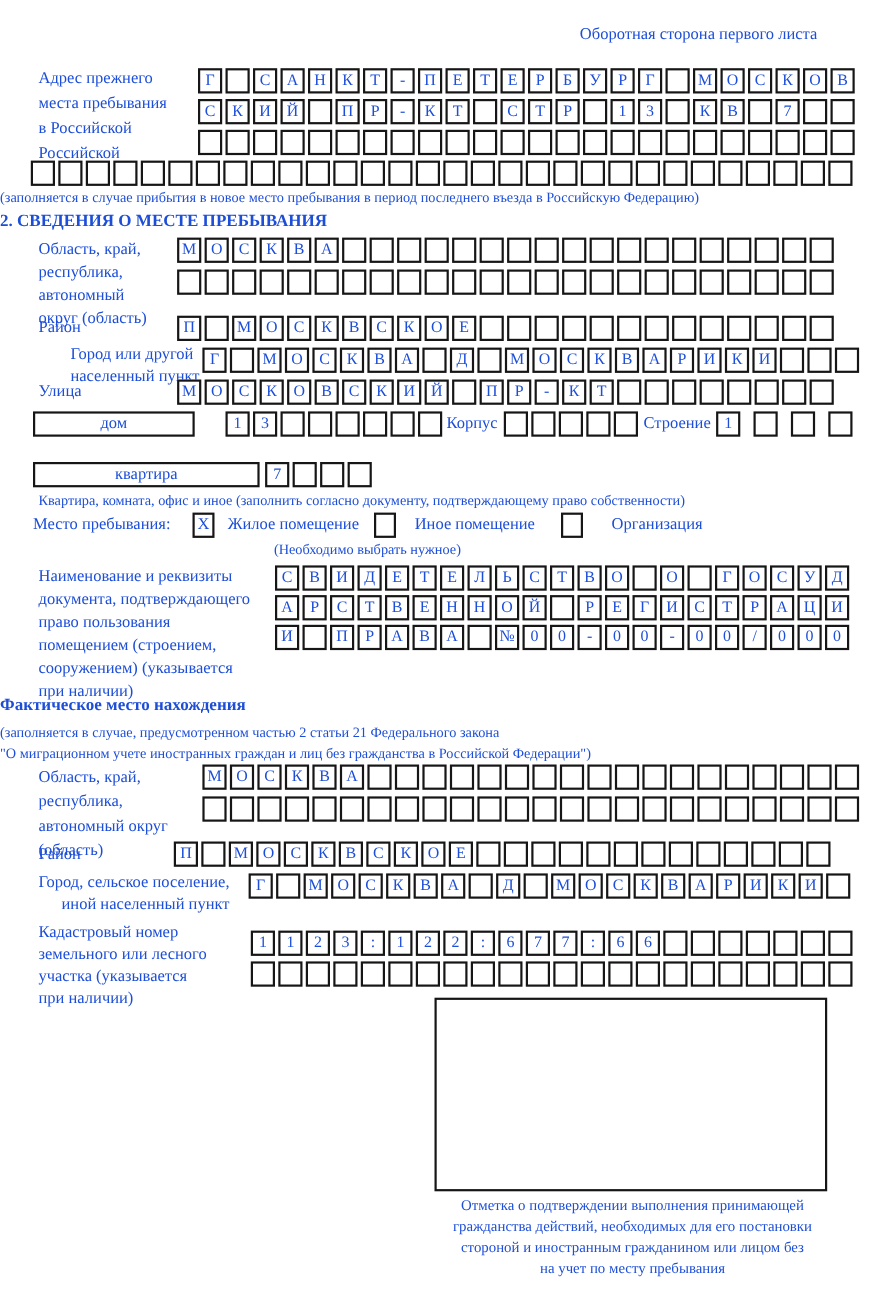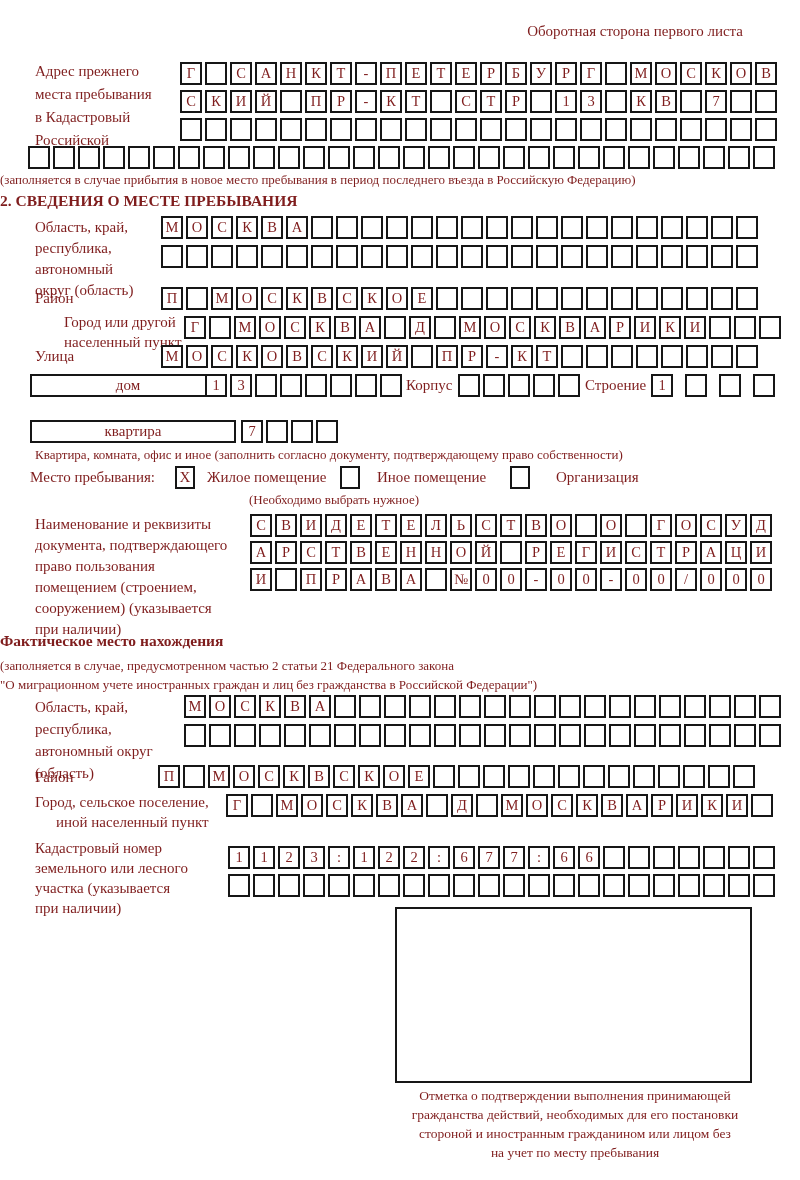--- a/index.html
+++ b/index.html
@@ -1,17 +1,17 @@
 <!DOCTYPE html>
 <html><head>
 <meta charset="utf-8">
 <style>
   html,body{margin:0;padding:0;background:#fff;}
   .page{position:relative;width:800px;height:1180px;background:#ffffff;
-        font-family:"Liberation Serif",serif;color:#7f1d1d;overflow:hidden;}
+        font-family:"Liberation Serif",serif;color:#1d4ed8;overflow:hidden;}
   .abs{position:absolute;}
   .lbl{font-size:15px;line-height:23px;}
   .lbl-lines div{white-space:nowrap;}
   .note{font-size:13px;white-space:nowrap;}
   .center{left:0;right:1px;text-align:left;}
   .title{font-weight:bold;font-size:15.5px;}
   .cells{display:flex;gap:3px;}
   .cell{flex:0 0 auto;box-sizing:border-box;width:22px;height:23px;
         border:2px solid #161616;display:flex;align-items:center;justify-content:center;
         font-size:14.5px;font-family:"Liberation Serif",serif;background:#fff;}
@@ -26,21 +26,21 @@
 </head>
 <body>
 
 <div class="page">
 
   <div class="abs lbl" style="top:20px;right:57px;">Оборотная сторона первого листа</div>
 
   <div class="abs lbl lbl-lines" style="left:35px;top:60px;line-height:23px;">
       <div>Адрес прежнего</div>
       <div>места пребывания</div>
-      <div>в Кадастровый</div>
+      <div>в Российской</div>
       <div>Российской</div>
     </div>
   <div class="abs cells" style="left:180px;top:62px;">
       <span class="cell">Г</span>
       <span class="cell"></span>
       <span class="cell">С</span>
       <span class="cell">А</span>
       <span class="cell">Н</span>
       <span class="cell">К</span>
       <span class="cell">Т</span>
@@ -289,21 +289,21 @@
       <span class="cell"></span>
       <span class="cell"></span>
       <span class="cell"></span>
       <span class="cell"></span>
       <span class="cell"></span>
       <span class="cell"></span>
       <span class="cell"></span>
       <span class="cell"></span>
     </div>
 
-  <div class="abs bigbox" style="left:30px;top:374px;width:196px;height:23px;">дом</div>
+  <div class="abs bigbox" style="left:30px;top:374px;width:147px;height:23px;">дом</div>
   <div class="abs cells" style="left:205px;top:374px;">
       <span class="cell">1</span>
       <span class="cell">3</span>
       <span class="cell"></span>
       <span class="cell"></span>
       <span class="cell"></span>
       <span class="cell"></span>
       <span class="cell"></span>
       <span class="cell"></span>
     </div>

